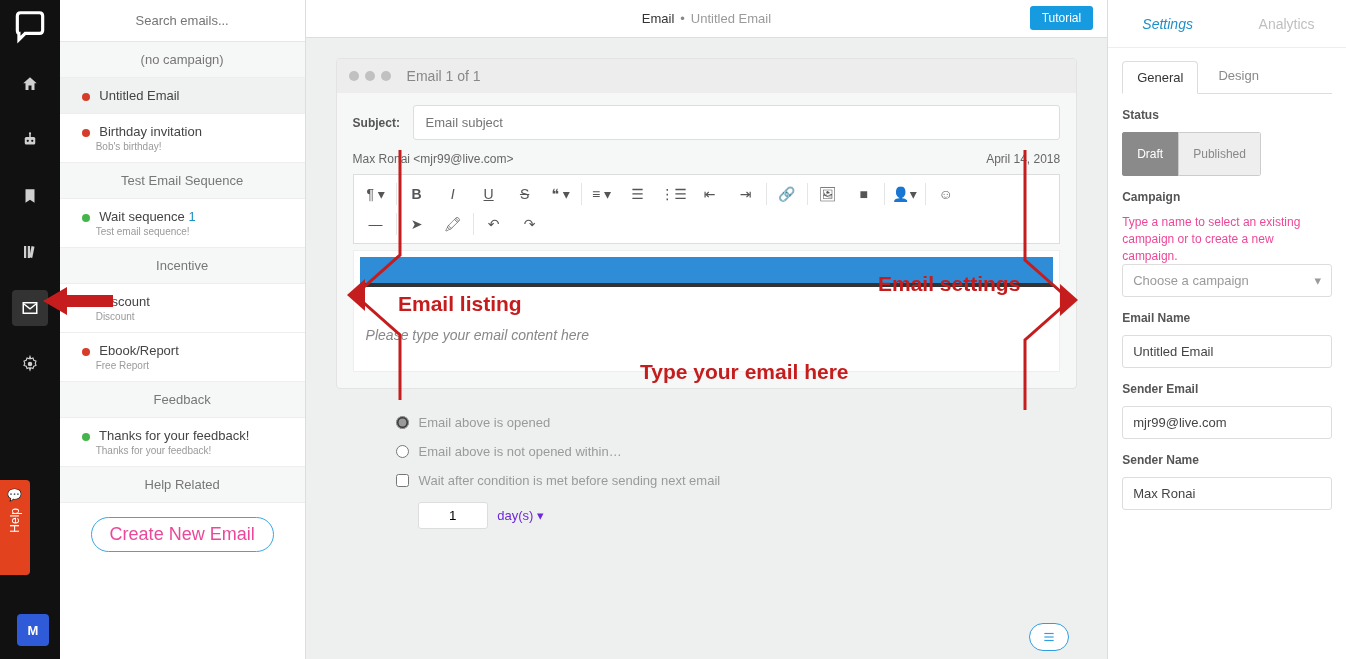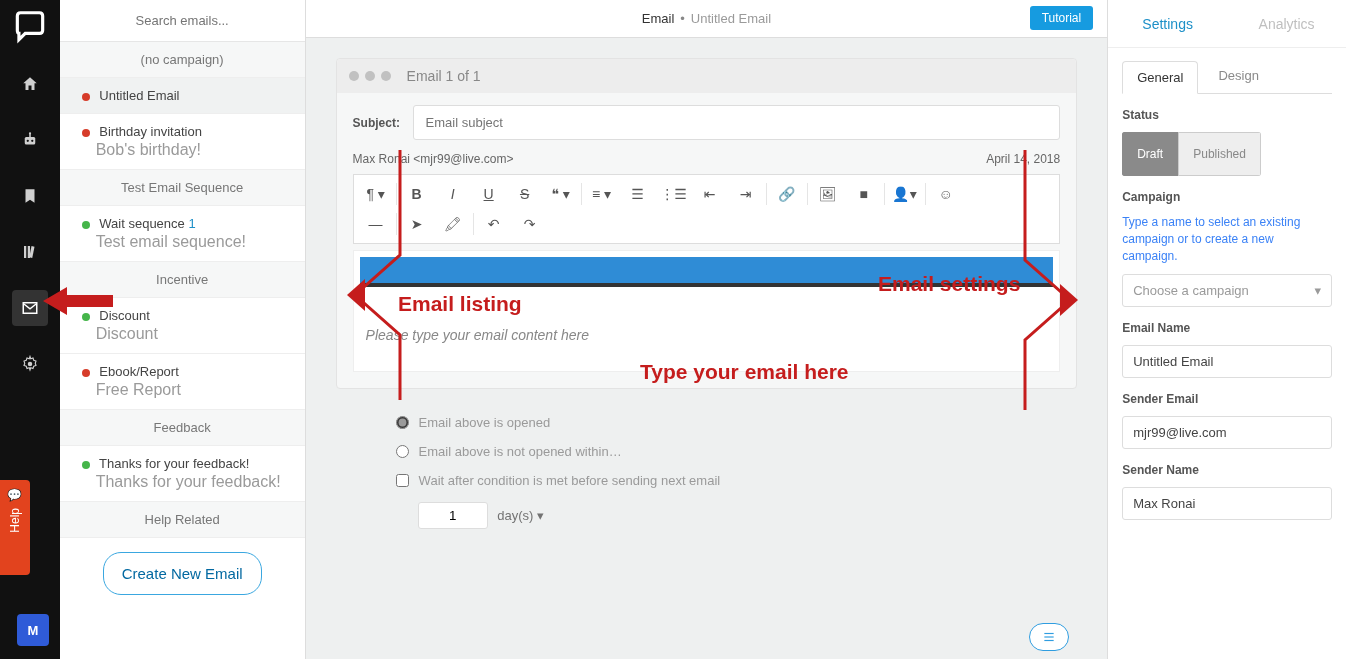--- a/index.html
+++ b/index.html
@@ -108,27 +108,27 @@
 .email-item {
   padding: 10px 16px 10px 22px;
   border-bottom: 1px solid #eee;
   cursor: pointer;
 }
 .email-item.selected { background: #f0f2f2; }
 .dot { display: inline-block; width: 8px; height: 8px; border-radius: 50%; margin-right: 6px; vertical-align: middle; }
 .dot.red { background: #d63c2a; }
 .dot.green { background: #45b54a; }
 .item-title { display: inline; color: #444; font-size: 13px; }
-.item-sub { display: block; margin-left: 14px; color: #9a9a9a; font-size: 16px; margin-top: 2px; }
+.item-sub { display: block; margin-left: 14px; color: #9a9a9a; font-size: 10px; margin-top: 2px; }
 .seq-num { color: #1e90c8; }
 
 .create-row { text-align: center; padding: 14px 0 20px; }
 .create-btn {
-  background: #fff; border: 1px solid #3aa7e0; color: #0369a1;
-  padding: 12px 18px; border-radius: 18px; font-size: 15px; cursor: pointer;
+  background: #fff; border: 1px solid #3aa7e0; color: #ec4899;
+  padding: 6px 18px; border-radius: 18px; font-size: 18px; cursor: pointer;
 }
 
 
 .main {
   flex: 1 1 auto;
   min-width: 0;
   display: flex;
   flex-direction: column;
   overflow: hidden;
 }
@@ -201,21 +201,21 @@
   position: relative;
 }
 .highlight-bar { margin: 6px 6px 0; height: 30px; background: #2f8cd6; border-bottom: 4px solid #333; }
 .placeholder-line { padding: 40px 12px 28px; color: #888; font-size: 14px; font-style: italic; }
 
 .seq-panel { padding: 26px 60px; color: #8a8a8a; }
 .seq-header { font-size: 14px; margin-bottom: 14px; color: #9a9a9a; }
 .radio-row, .check-row { display: flex; align-items: center; gap: 10px; margin-bottom: 14px; color: #9a9a9a; }
 .radio-row input, .check-row input { accent-color: #9a9a9a; }
 .day-input { width: 70px; text-align: center; border: 1px solid #ddd; border-radius: 3px; padding: 5px; margin-right: 6px; margin-left: 22px;}
-.day-label { color: #737373; }
+.day-label { color: #6d28d9; }
 
 .hamburger-out {
   position: absolute; right: 38px; bottom: 8px;
   width: 40px; height: 28px; border: 1px solid #2f9de0; border-radius: 16px;
   display: flex; align-items: center; justify-content: center; color: #2f9de0;
   background:#fff;
 }
 
 
 .settings {
@@ -225,35 +225,35 @@
   display: flex; flex-direction: column;
   overflow-y: auto;
 }
 .top-tabs {
   display: flex; height: 48px; border-bottom: 1px solid #eee;
 }
 .top-tabs .ttab {
   flex: 1; display: flex; align-items: center; justify-content: center;
   font-size: 14px; color: #bfbfbf; cursor: pointer;
 }
-.top-tabs .ttab.active { color: #1e90c8; }
+.top-tabs .ttab.active { color: #1e90c8; font-style: italic; }
 .sub-tabs { display: flex; padding: 12px 14px 0; gap: 6px; }
 .sub-tab {
   padding: 8px 14px; font-size: 13px; color: #8a8a8a; cursor: pointer;
 }
 .sub-tab.active {
   border: 1px solid #ddd; border-bottom: 1px solid #fff;
   border-top-left-radius: 4px; border-top-right-radius: 4px;
   color: #333; background:#fff; position: relative; top:1px;
 }
 .tab-under { height:1px; background:#ddd; margin: 0 14px; }
 
 .field-block { padding: 14px 14px 0; }
 .field-label { font-weight: 700; font-size: 12px; color: #555; margin-bottom: 10px; }
-.field-sub { font-size: 12px; color: #3b82f6; margin-bottom: 10px; line-height: 1.4; }
+.field-sub { font-size: 12px; color: #ec4899; line-height: 1.4; }
 .field-input {
   width: 100%; border: 1px solid #ddd; border-radius: 3px;
   padding: 8px 10px; font-size: 13px; color: #444;
 }
 .status-btns { display: inline-flex; border-radius: 3px; overflow: hidden; }
 .sb { padding: 14px 14px; font-size: 12px; border:1px solid #ccc; background:#eee; color:#888; cursor: pointer;}
 .sb.active { background:#8a8a8a; color:#fff; border-color:#8a8a8a; }
 
 .campaign-select {
   width: 100%; border: 1px solid #ddd; border-radius: 3px; padding: 8px 10px;

